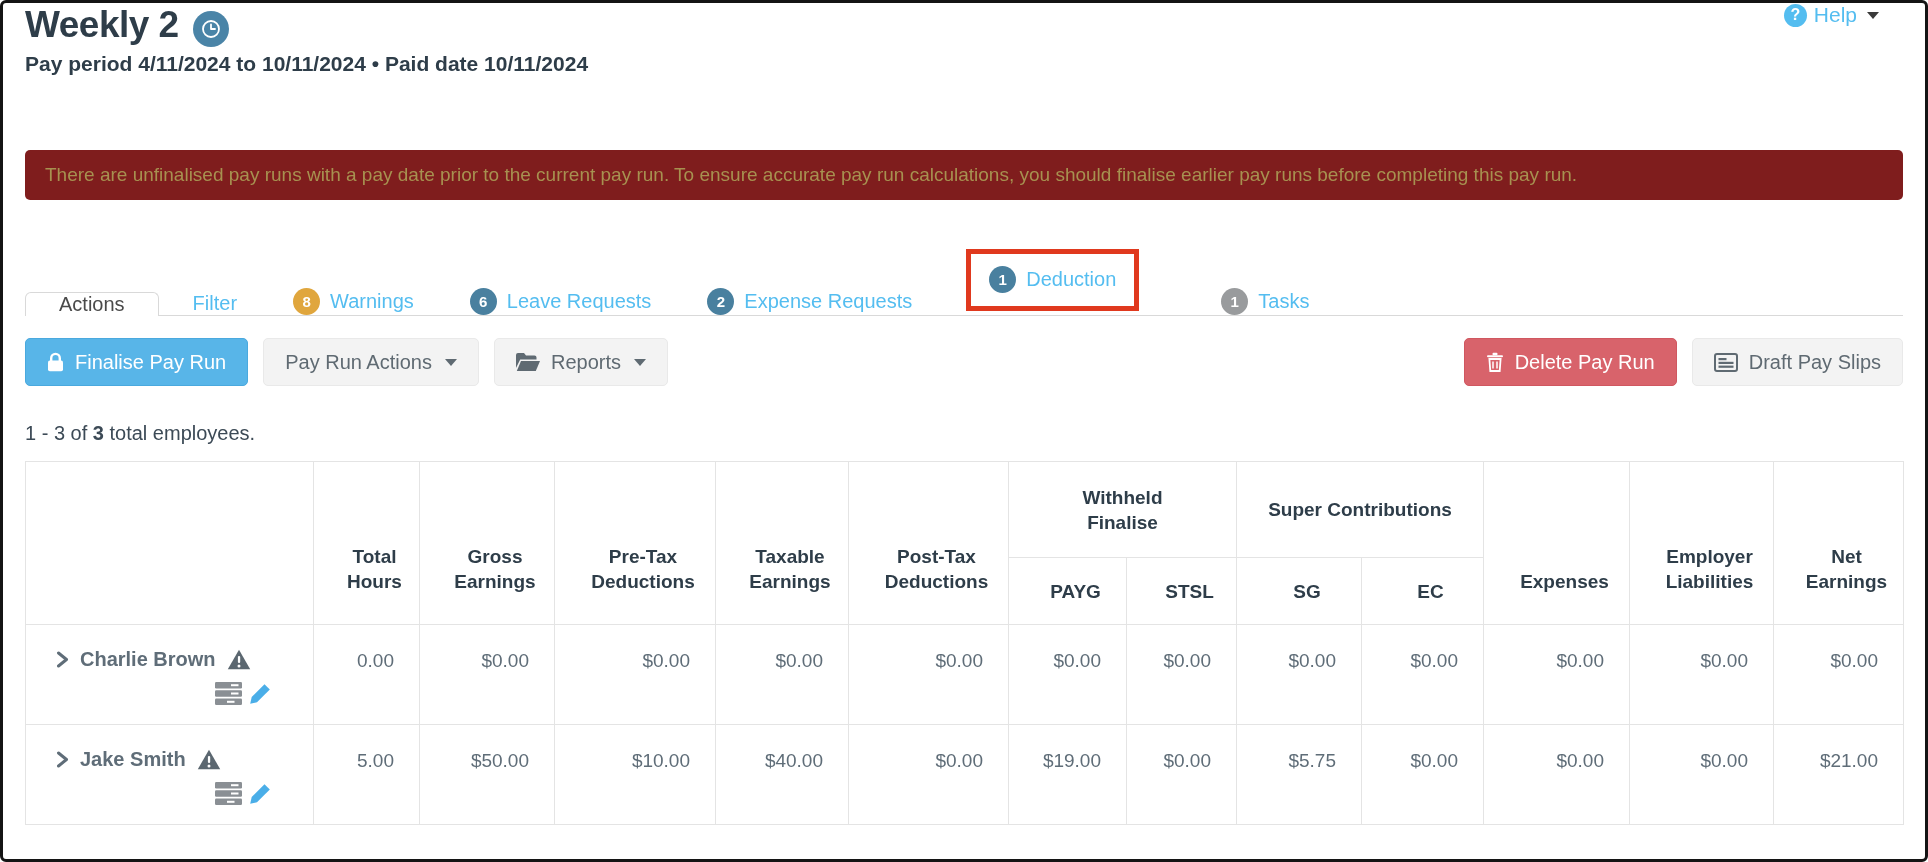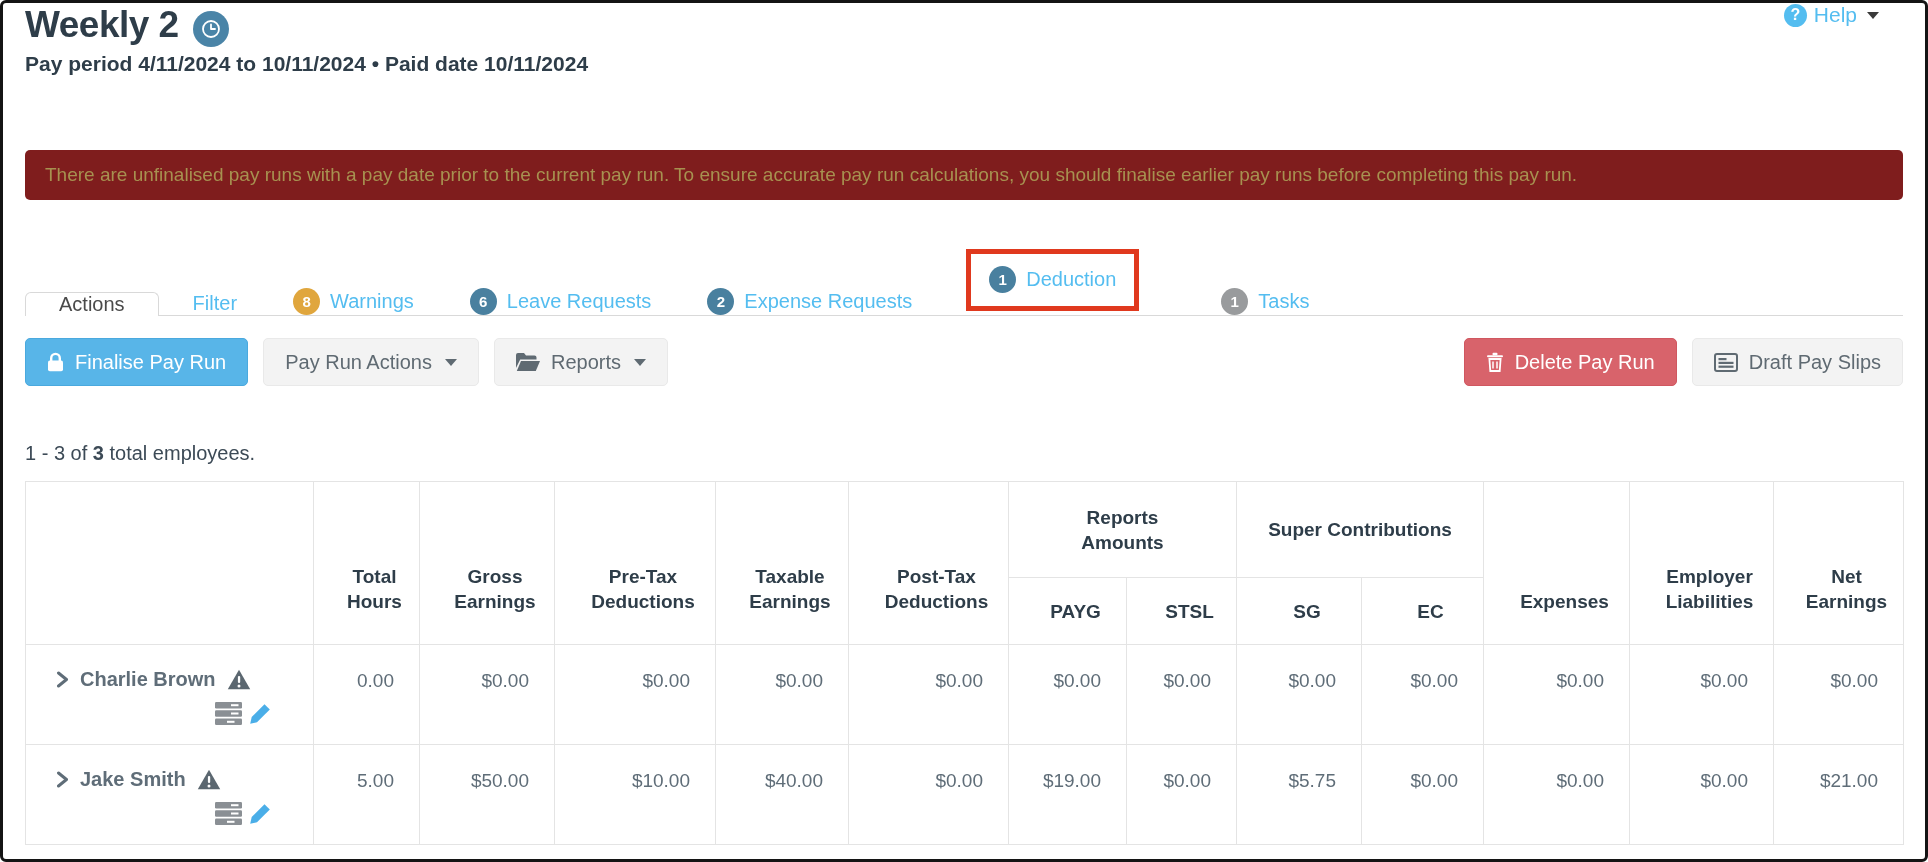--- a/index.html
+++ b/index.html
@@ -85,21 +85,21 @@
     height: 48px; border-radius: 5px; border: 1px solid transparent;
     display: inline-flex; align-items: center; gap: 11px;
     padding: 0 21px; font-size: 20px; cursor: pointer;
     font-family: "Liberation Sans", sans-serif;
   }
   .btn .caret { color: #5f6a72; margin-left: 2px; }
   .btn.primary { background: #58b5e8; border-color: #4aa9de; color: #fff; }
   .btn.gray { background: #f3f3f3; border-color: #e9e9e9; color: #5f6a72; }
   .btn.danger { background: #d8636b; border-color: #d05760; color: #fff; margin-left: auto; }
   
-  .summary { margin-top: 56px; font-size: 20px; color: #3c4a56; }
+  .summary { margin-top: 36px; font-size: 20px; color: #3c4a56; }
   .summary .bold { font-weight: 700; }
   
   table { width: 100%; border-collapse: collapse; table-layout: fixed; margin-top: 16px; background: #fff; }
   th, td { border: 1px solid #e4e4e4; }
   thead th {
     font-size: 19px; font-weight: 700; color: #2e3d49;
     text-align: left; padding: 0 8px 0 24px; line-height: 25px;
   }
   tr.group-row { height: 96px; }
   tr.sub-row { height: 67px; }
@@ -241,21 +241,21 @@
       <col style="width:130px">
     </colgroup>
     <thead>
       <tr class="group-row">
         <th class="leaf" rowspan="2"></th>
         <th class="leaf" rowspan="2">Total Hours</th>
         <th class="leaf" rowspan="2">Gross Earnings</th>
         <th class="leaf" rowspan="2">Pre-Tax Deductions</th>
         <th class="leaf" rowspan="2">Taxable Earnings</th>
         <th class="leaf" rowspan="2">Post-Tax Deductions</th>
-        <th class="group" colspan="2"><span class="group-wrap">Reports Amounts</span></th>
+        <th class="group" colspan="2"><span class="group-wrap">Withheld Finalise</span></th>
         <th class="group" colspan="2"><span>Super Contributions</span></th>
         <th class="leaf" rowspan="2">Expenses</th>
         <th class="leaf" rowspan="2">Employer Liabilities</th>
         <th class="leaf" rowspan="2">Net Earnings</th>
       </tr>
       <tr class="sub-row">
         <th>PAYG</th>
         <th>STSL</th>
         <th>SG</th>
         <th>EC</th>

